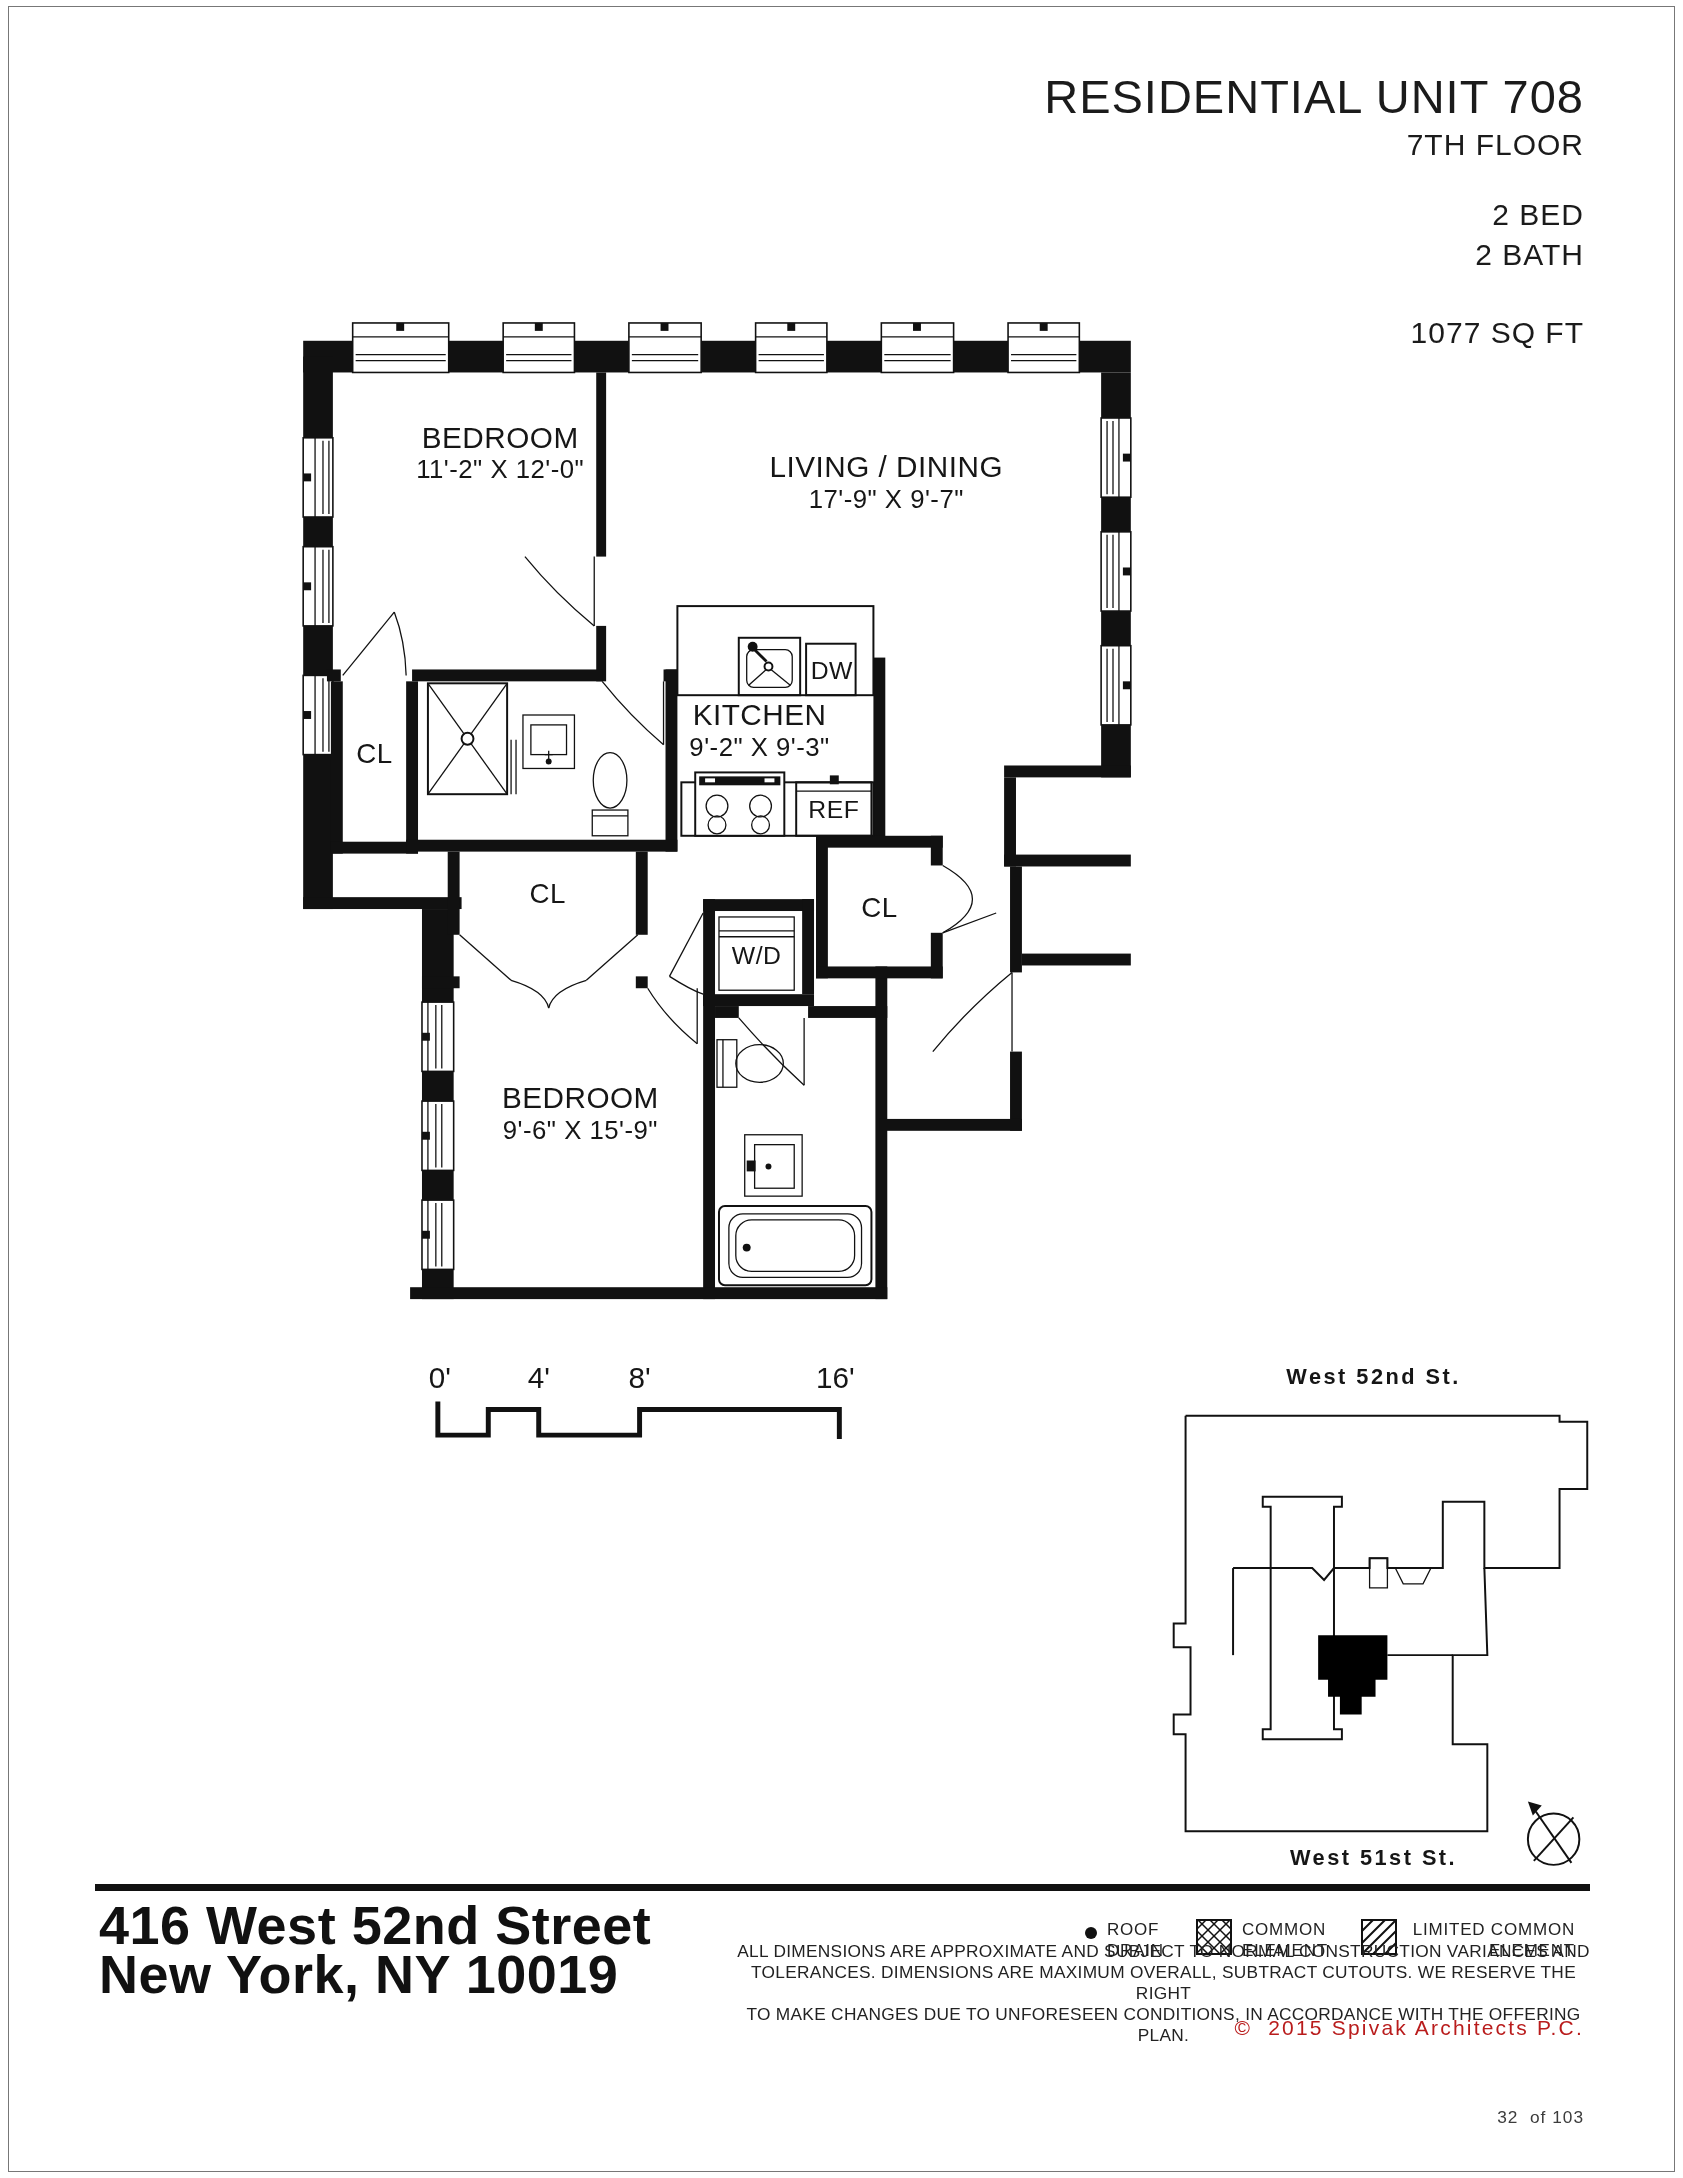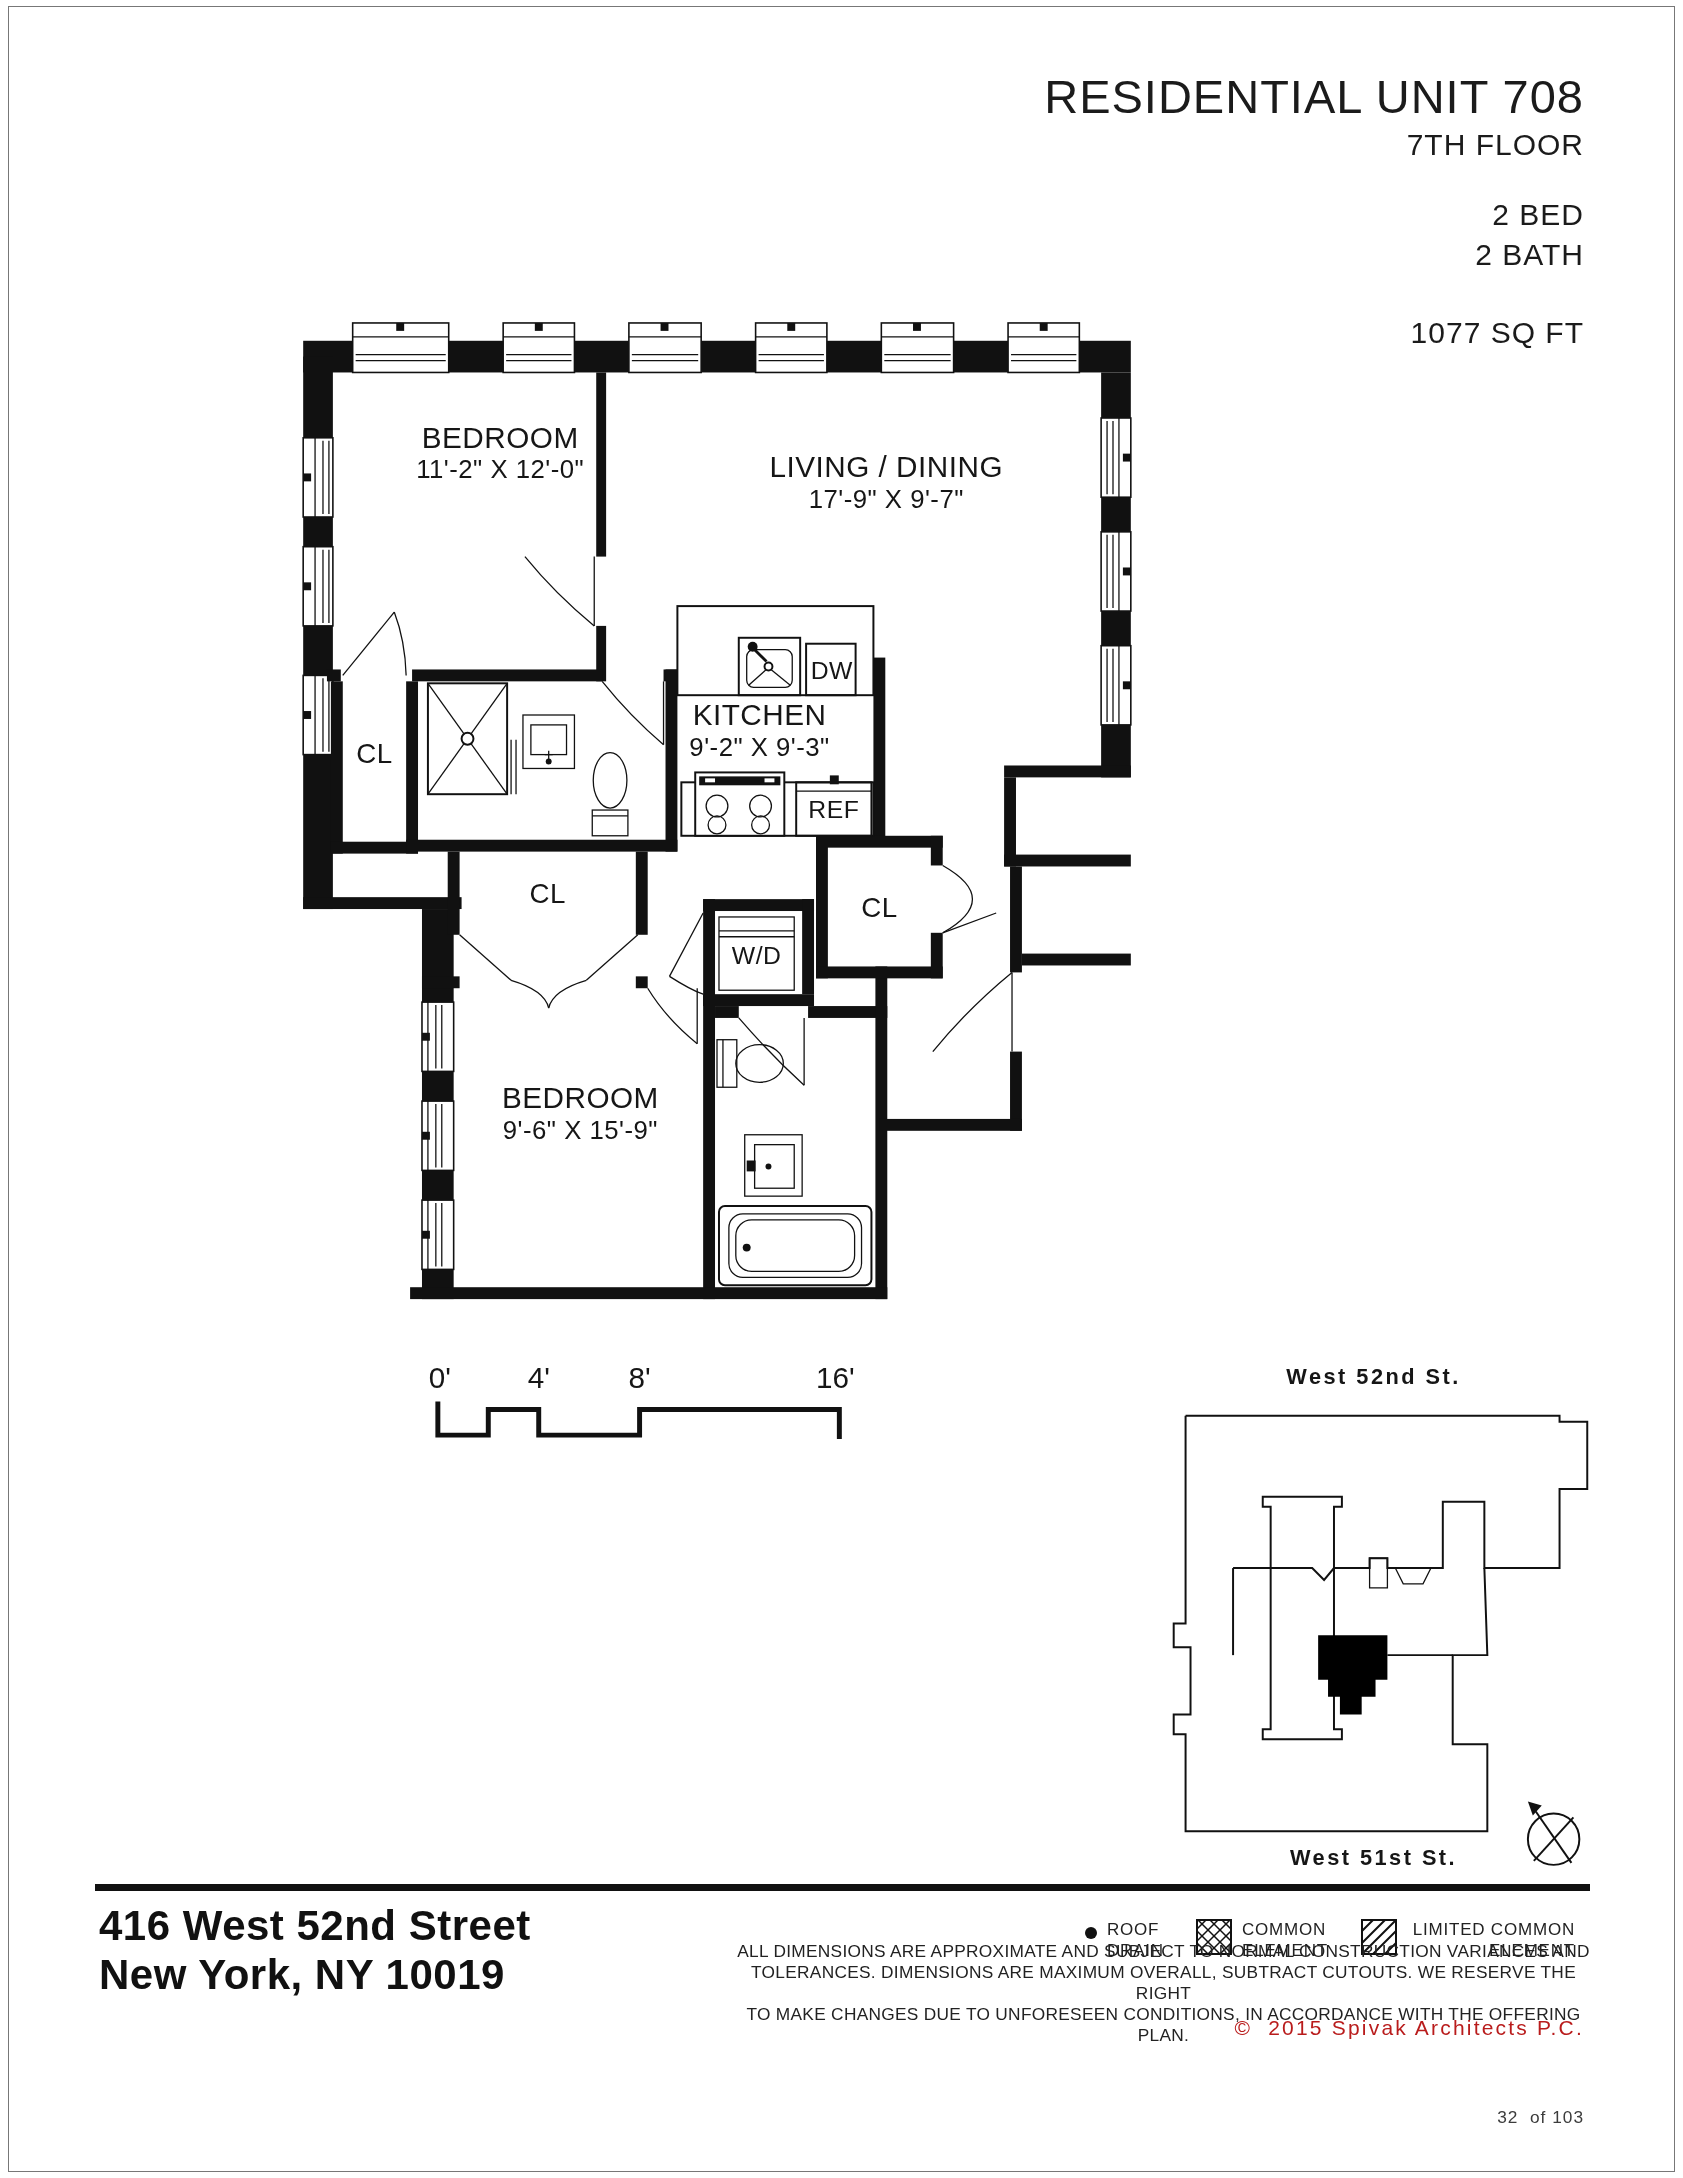--- a/index.html
+++ b/index.html
@@ -25,21 +25,21 @@
   text{font-family:"Liberation Sans",sans-serif;fill:#161616;}
   .room-name{font-size:30px;letter-spacing:0.5px;text-anchor:middle;}
   .room-dims{font-size:26px;letter-spacing:0.5px;text-anchor:middle;}
   .small-lab{font-size:25px;letter-spacing:0.5px;text-anchor:middle;}
   .cl-lab{font-size:28px;letter-spacing:0.5px;text-anchor:middle;}
   .scale-lab{font-size:30px;text-anchor:middle;}
   .street-lab{font-size:22px;font-weight:bold;letter-spacing:2.5px;text-anchor:middle;}
   
   .rule{position:absolute;left:95px;top:1884px;width:1495px;height:7px;background:#111;}
   .address{position:absolute;left:99px;top:1901px;font-weight:bold;color:#111;
-           font-size:42px;line-height:49px;letter-spacing:0.5px;}
+           font-size:54px;line-height:49px;letter-spacing:0.5px;}
   .legend{position:absolute;left:1085px;top:1919px;display:flex;gap:30px;align-items:flex-start;}
   .legend-item{display:flex;gap:10px;align-items:flex-start;}
   .legend-label{font-size:17px;letter-spacing:0.8px;line-height:21px;color:#222;}
   .ll-roof{width:59px;}
   .ll-common{width:89px;}
   .ll-limited{width:168px;text-align:right;}
   .drain-dot{width:12px;height:12px;border-radius:50%;background:#111;margin-top:8px;}
   .disclaimer{position:absolute;left:723px;top:1941px;width:881px;text-align:center;
               font-size:17.3px;line-height:21px;letter-spacing:0.3px;color:#222;}
   .copyright{position:absolute;right:99px;top:2016px;font-size:21px;letter-spacing:2.2px;

